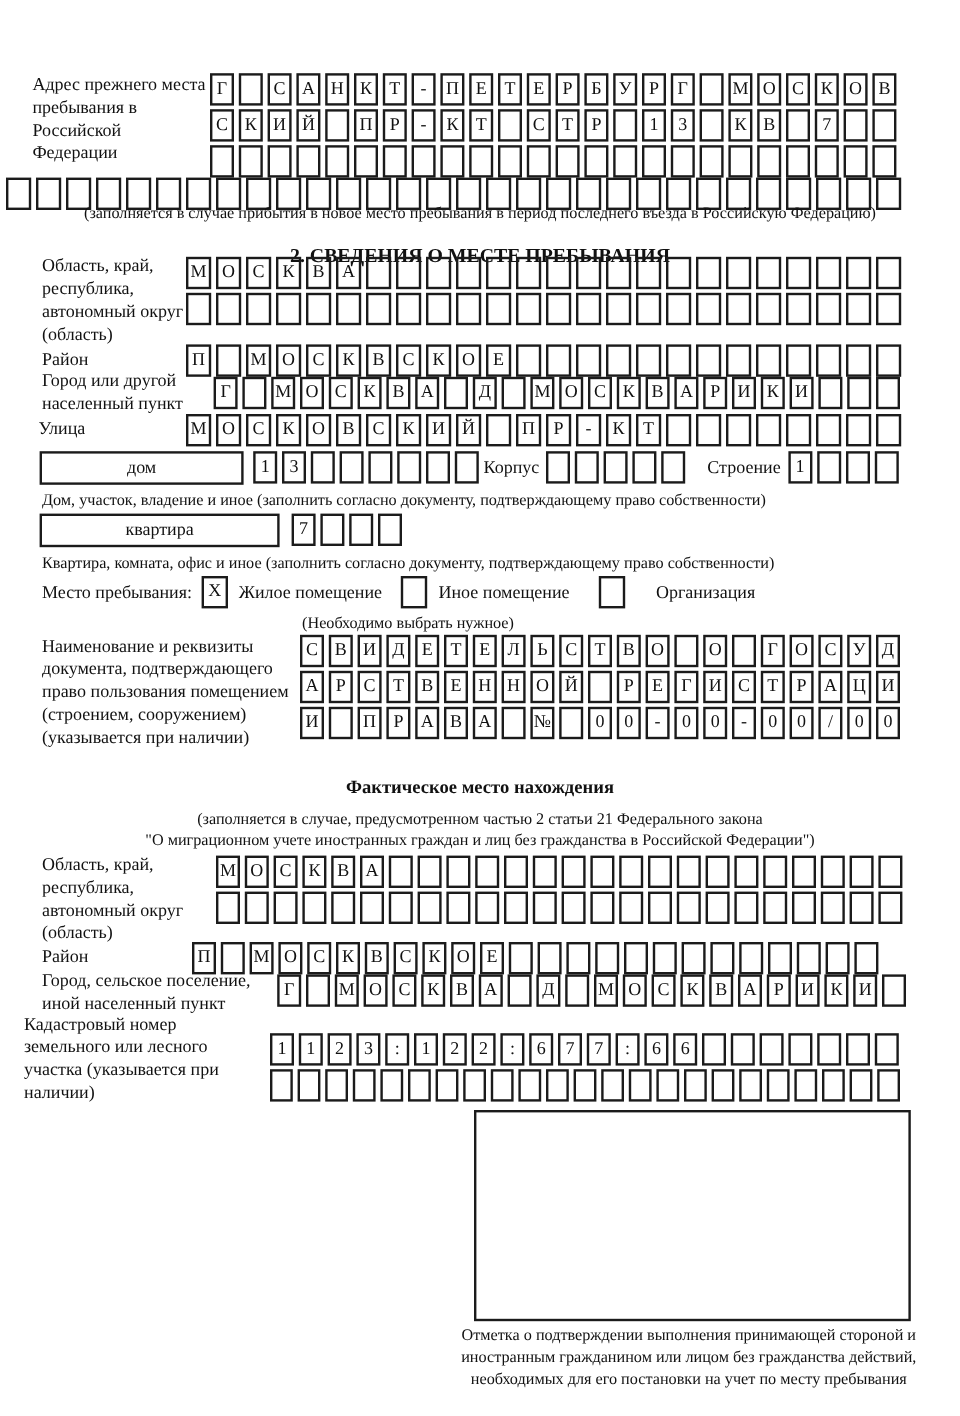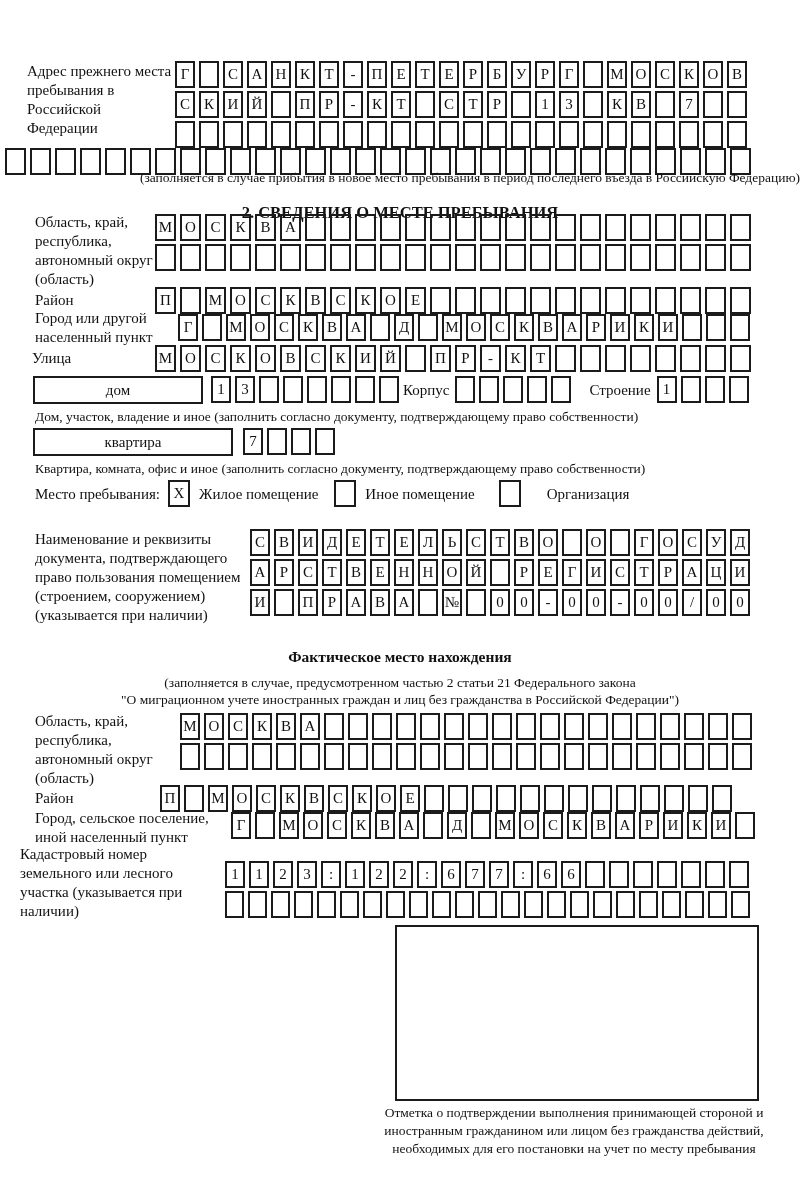--- a/index.html
+++ b/index.html
@@ -30,21 +30,21 @@
 <body>
 
 <div class="page">
 
 
   <div class="abs lbl" style="left:27px;top:62px;width:148px;">Адрес прежнего места пребывания в Российской Федерации</div>
   <div class="abs cells std" style="left:175px;top:61px;"><span class="cell">Г</span><span class="cell"></span><span class="cell">С</span><span class="cell">А</span><span class="cell">Н</span><span class="cell">К</span><span class="cell">Т</span><span class="cell">-</span><span class="cell">П</span><span class="cell">Е</span><span class="cell">Т</span><span class="cell">Е</span><span class="cell">Р</span><span class="cell">Б</span><span class="cell">У</span><span class="cell">Р</span><span class="cell">Г</span><span class="cell"></span><span class="cell">М</span><span class="cell">О</span><span class="cell">С</span><span class="cell">К</span><span class="cell">О</span><span class="cell">В</span></div>
   <div class="abs cells std" style="left:175px;top:91px;"><span class="cell">С</span><span class="cell">К</span><span class="cell">И</span><span class="cell">Й</span><span class="cell"></span><span class="cell">П</span><span class="cell">Р</span><span class="cell">-</span><span class="cell">К</span><span class="cell">Т</span><span class="cell"></span><span class="cell">С</span><span class="cell">Т</span><span class="cell">Р</span><span class="cell"></span><span class="cell">1</span><span class="cell">3</span><span class="cell"></span><span class="cell">К</span><span class="cell">В</span><span class="cell"></span><span class="cell">7</span><span class="cell"></span><span class="cell"></span></div>
   <div class="abs cells std" style="left:175px;top:121px;"><span class="cell"></span><span class="cell"></span><span class="cell"></span><span class="cell"></span><span class="cell"></span><span class="cell"></span><span class="cell"></span><span class="cell"></span><span class="cell"></span><span class="cell"></span><span class="cell"></span><span class="cell"></span><span class="cell"></span><span class="cell"></span><span class="cell"></span><span class="cell"></span><span class="cell"></span><span class="cell"></span><span class="cell"></span><span class="cell"></span><span class="cell"></span><span class="cell"></span><span class="cell"></span><span class="cell"></span></div>
   <div class="abs cells wide" style="left:5px;top:148px;"><span class="cell"></span><span class="cell"></span><span class="cell"></span><span class="cell"></span><span class="cell"></span><span class="cell"></span><span class="cell"></span><span class="cell"></span><span class="cell"></span><span class="cell"></span><span class="cell"></span><span class="cell"></span><span class="cell"></span><span class="cell"></span><span class="cell"></span><span class="cell"></span><span class="cell"></span><span class="cell"></span><span class="cell"></span><span class="cell"></span><span class="cell"></span><span class="cell"></span><span class="cell"></span><span class="cell"></span><span class="cell"></span><span class="cell"></span><span class="cell"></span><span class="cell"></span><span class="cell"></span><span class="cell"></span></div>
-  <div class="abs note center" style="left:0;top:169px;width:800px;text-align:right;">(заполняется в случае прибытия в новое место пребывания в период последнего въезда в Российскую Федерацию)</div>
+  <div class="abs note center" style="left:0;top:169px;width:800px;">(заполняется в случае прибытия в новое место пребывания в период последнего въезда в Российскую Федерацию)</div>
 
   <div class="abs title center" style="left:0;top:203px;width:800px;">2. СВЕДЕНИЯ О МЕСТЕ ПРЕБЫВАНИЯ</div>
 
   <div class="abs lbl" style="left:35px;top:213px;width:125px;">Область, край, республика, автономный округ (область)</div>
   <div class="abs cells wide" style="left:155px;top:214px;"><span class="cell">М</span><span class="cell">О</span><span class="cell">С</span><span class="cell">К</span><span class="cell">В</span><span class="cell">А</span><span class="cell"></span><span class="cell"></span><span class="cell"></span><span class="cell"></span><span class="cell"></span><span class="cell"></span><span class="cell"></span><span class="cell"></span><span class="cell"></span><span class="cell"></span><span class="cell"></span><span class="cell"></span><span class="cell"></span><span class="cell"></span><span class="cell"></span><span class="cell"></span><span class="cell"></span><span class="cell"></span></div>
   <div class="abs cells wide" style="left:155px;top:244px;"><span class="cell"></span><span class="cell"></span><span class="cell"></span><span class="cell"></span><span class="cell"></span><span class="cell"></span><span class="cell"></span><span class="cell"></span><span class="cell"></span><span class="cell"></span><span class="cell"></span><span class="cell"></span><span class="cell"></span><span class="cell"></span><span class="cell"></span><span class="cell"></span><span class="cell"></span><span class="cell"></span><span class="cell"></span><span class="cell"></span><span class="cell"></span><span class="cell"></span><span class="cell"></span><span class="cell"></span></div>
 
   <div class="abs lbl" style="left:35px;top:291px;">Район</div>
   <div class="abs cells wide" style="left:155px;top:287px;"><span class="cell">П</span><span class="cell"></span><span class="cell">М</span><span class="cell">О</span><span class="cell">С</span><span class="cell">К</span><span class="cell">В</span><span class="cell">С</span><span class="cell">К</span><span class="cell">О</span><span class="cell">Е</span><span class="cell"></span><span class="cell"></span><span class="cell"></span><span class="cell"></span><span class="cell"></span><span class="cell"></span><span class="cell"></span><span class="cell"></span><span class="cell"></span><span class="cell"></span><span class="cell"></span><span class="cell"></span><span class="cell"></span></div>
 
@@ -60,20 +60,21 @@
   <div class="abs note" style="left:35px;top:408px;width:740px;">Дом, участок, владение и иное (заполнить согласно документу, подтверждающему право собственности)</div>
 
   <div class="abs hrow" style="left:33px;top:428px;">
     <span class="labelbox" style="width:200px;margin-right:10px;">квартира</span><span class="cells std" style="display:inline-block;"><span class="cell">7</span><span class="cell"></span><span class="cell"></span><span class="cell"></span></span>
   </div>
   <div class="abs note" style="left:35px;top:460px;width:740px;">Квартира, комната, офис и иное (заполнить согласно документу, подтверждающему право собственности)</div>
 
   <div class="abs hrow" style="left:35px;top:480px;">
     <span class="inlinelbl" style="margin-right:8px;">Место пребывания:</span><span class="cbox" style="margin-right:9px;">X</span><span class="inlinelbl" style="margin-right:16px;">Жилое помещение</span><span class="cbox" style="margin-right:9px;"></span><span class="inlinelbl" style="margin-right:24px;">Иное помещение</span><span class="cbox" style="margin-right:26px;"></span><span class="inlinelbl">Организация</span>
   </div>
+  <div class="abs note center" style="left:100px;top:510px;width:480px;">(Необходимо выбрать нужное)</div>
 
   <div class="abs lbl" style="left:35px;top:530px;width:215px;">Наименование и реквизиты документа, подтверждающего право пользования помещением (строением, сооружением) (указывается при наличии)</div>
   <div class="abs cells std" style="left:250px;top:529px;"><span class="cell">С</span><span class="cell">В</span><span class="cell">И</span><span class="cell">Д</span><span class="cell">Е</span><span class="cell">Т</span><span class="cell">Е</span><span class="cell">Л</span><span class="cell">Ь</span><span class="cell">С</span><span class="cell">Т</span><span class="cell">В</span><span class="cell">О</span><span class="cell"></span><span class="cell">О</span><span class="cell"></span><span class="cell">Г</span><span class="cell">О</span><span class="cell">С</span><span class="cell">У</span><span class="cell">Д</span></div>
   <div class="abs cells std" style="left:250px;top:559px;"><span class="cell">А</span><span class="cell">Р</span><span class="cell">С</span><span class="cell">Т</span><span class="cell">В</span><span class="cell">Е</span><span class="cell">Н</span><span class="cell">Н</span><span class="cell">О</span><span class="cell">Й</span><span class="cell"></span><span class="cell">Р</span><span class="cell">Е</span><span class="cell">Г</span><span class="cell">И</span><span class="cell">С</span><span class="cell">Т</span><span class="cell">Р</span><span class="cell">А</span><span class="cell">Ц</span><span class="cell">И</span></div>
   <div class="abs cells std" style="left:250px;top:589px;"><span class="cell">И</span><span class="cell"></span><span class="cell">П</span><span class="cell">Р</span><span class="cell">А</span><span class="cell">В</span><span class="cell">А</span><span class="cell"></span><span class="cell">№</span><span class="cell"></span><span class="cell">0</span><span class="cell">0</span><span class="cell">-</span><span class="cell">0</span><span class="cell">0</span><span class="cell">-</span><span class="cell">0</span><span class="cell">0</span><span class="cell">/</span><span class="cell">0</span><span class="cell">0</span></div>
 
   <div class="abs bold center" style="left:0;top:648px;width:800px;font-size:15.5px;">Фактическое место нахождения</div>
   <div class="abs note center" style="left:0;top:674px;width:800px;">(заполняется в случае, предусмотренном частью 2 статьи 21 Федерального закона</div>
   <div class="abs note center" style="left:0;top:691px;width:800px;">"О миграционном учете иностранных граждан и лиц без гражданства в Российской Федерации")</div>
 

